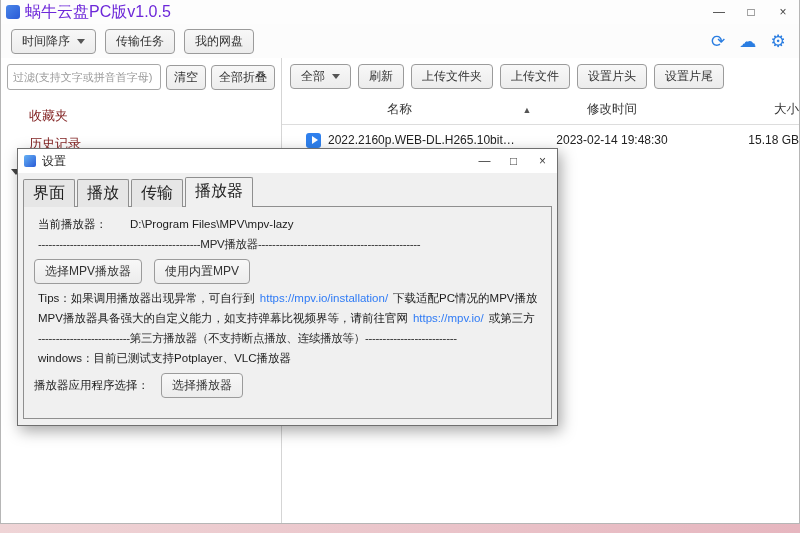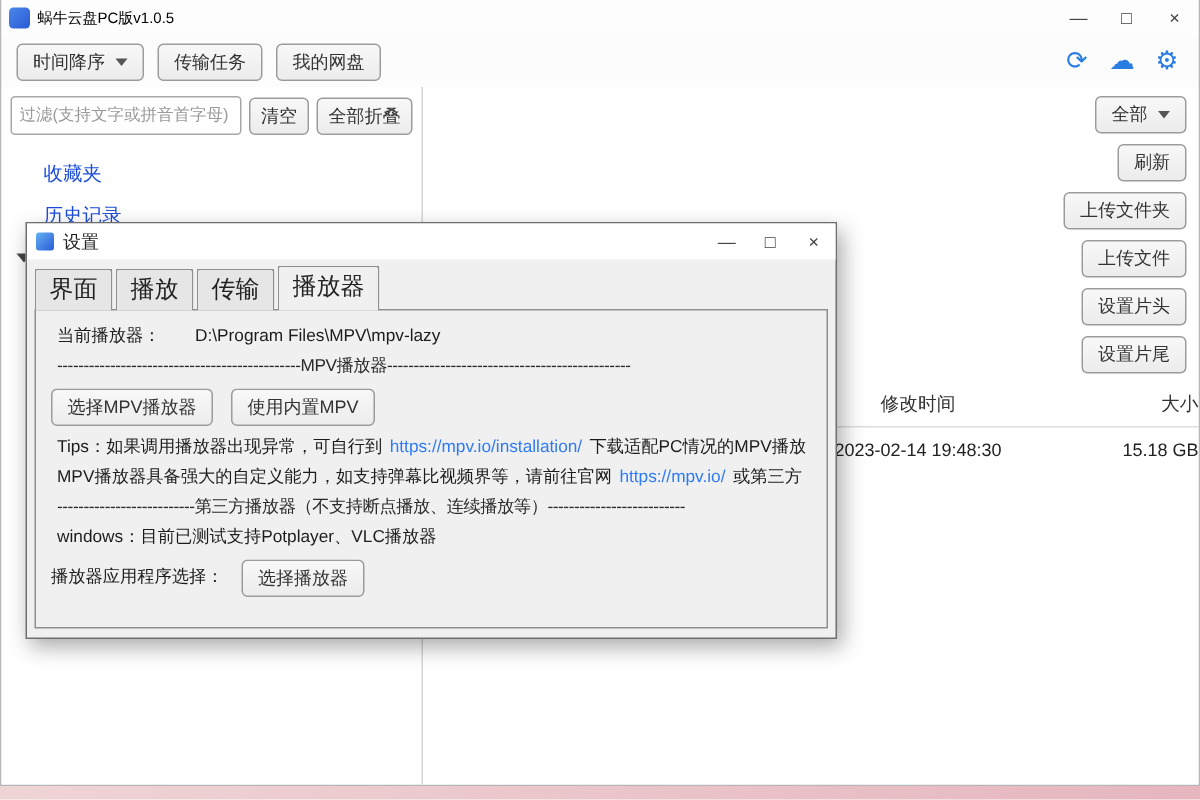--- a/index.html
+++ b/index.html
@@ -13,21 +13,21 @@
   }
 
   
   .app-window {
     position:absolute; left:0; top:0; width:800px; height:524px;
     background:#ffffff; border:1px solid #b6b6b6; border-top:none;
     display:flex; flex-direction:column;
   }
   .titlebar { height:24px; display:flex; align-items:center; padding-left:5px; background:#fdfdfd; flex:0 0 auto; }
   .app-icon { width:14px; height:14px; border-radius:3px; background:linear-gradient(135deg,#4a86e8,#2a5bd7); display:inline-block; margin-right:5px; }
-  .app-title { font-size:10px; color:#000000; }
+  .app-title { font-size:16px; color:#6d28d9; }
   .win-controls { margin-left:auto; display:flex; height:24px; }
   .wc { width:32px; height:24px; display:flex; align-items:center; justify-content:center; font-size:12px; color:#444; cursor:default; }
 
   .toolbar { height:34px; display:flex; align-items:center; gap:9px; padding:0 10px; background:#fcfcfc; flex:0 0 auto; }
   .combo, .chip {
     border:1px solid #9b9b9b; border-radius:4px; background:linear-gradient(#f8f8f8,#ececec);
     font-size:12px; color:#333; padding:3px 10px; display:inline-flex; align-items:center; gap:7px;
     font-family:inherit; white-space:nowrap;
   }
   .caret { width:0; height:0; border-left:4px solid transparent; border-right:4px solid transparent; border-top:5px solid #555; display:inline-block; }
@@ -35,26 +35,26 @@
   .tbi { width:22px; height:22px; display:flex; align-items:center; justify-content:center; font-size:17px; color:#2a7de1; }
 
   .content { flex:1; display:flex; min-height:0; }
   .left-panel { width:281px; border-right:1px solid #d5d5d5; background:#fff; padding-top:6px; }
   .filter-row { display:flex; align-items:center; gap:5px; padding:0 6px; }
   .filter-input { flex:1; height:22px; min-width:0; border:1px solid #a8a8a8; border-radius:3px; padding:12px 5px; font-size:11px; font-family:inherit; color:#333; background:#fff; }
   .filter-input::placeholder { color:#9a9a9a; }
   .chip.sm { padding:3px 7px; }
 
   .tree { margin-top:12px; }
-  .tree-item { padding:5px 0 5px 28px; font-size:13px; color:#1d4ed8; display:flex; align-items:center; }
+  .tree-item { padding:5px 0 5px 28px; font-size:13px; color:#7f1d1d; display:flex; align-items:center; }
   .tree-item.root { padding-left:10px; gap:7px; }
   .tri { width:0; height:0; border-left:5px solid transparent; border-right:5px solid transparent; border-top:6px solid #444; display:inline-block; }
 
   .main-panel { flex:1; background:#fff; padding-top:6px; display:flex; flex-direction:column; min-width:0; }
-  .actions-row { display:flex; align-items:flex-end; gap:7px; padding:0 8px;flex-direction:column; }
+  .actions-row { display:flex; align-items:flex-start; gap:7px; padding:0 8px; }
   .list-header { display:flex; align-items:center; height:30px; margin-top:6px; border-bottom:1px solid #ddd; font-size:12.5px; color:#333; }
   .list-header .col.name { flex:1; text-align:center; }
   .sort { width:20px; text-align:center; font-size:9px; color:#555; }
   .col.mod, .cell.mod { width:150px; text-align:center; }
   .col.size, .cell.size { width:112px; text-align:right; }
   .file-row { display:flex; align-items:center; height:30px; font-size:12px; color:#222; }
   .cell.name { flex:1; display:flex; align-items:center; gap:7px; padding-left:24px; padding-right:20px; min-width:0; }
   .fname { overflow:hidden; text-overflow:ellipsis; white-space:nowrap; }
   .file-icon { width:15px; height:15px; border-radius:3px; background:#2f80ed; display:inline-flex; align-items:center; justify-content:center; flex:0 0 auto; }
   .play { width:0; height:0; border-top:4px solid transparent; border-bottom:4px solid transparent; border-left:6px solid #fff; margin-left:2px; }

